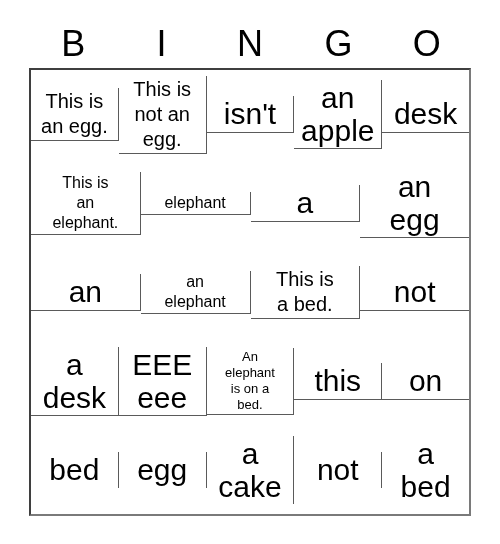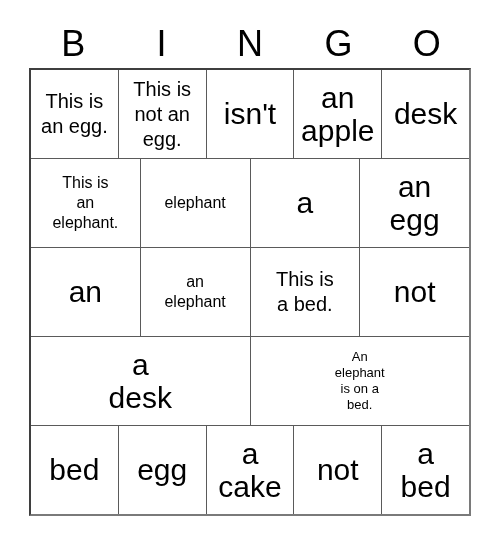--- a/index.html
+++ b/index.html
@@ -37,20 +37,21 @@
     border-left: 2px solid #3f3f3f;
     border-top: 2px solid #3f3f3f;
     border-right: 2px solid #7a7a7a;
     border-bottom: 2px solid #7a7a7a;
     background: #ffffff;
   }
   .grid-row {
     display: flex;
     width: 100%;
     height: 89px;
+    align-items: center;
   }
   .grid-row:last-child { height: 88px; }
   .cell {
     flex: 1 1 0;
     border-right: 1px solid #5a5a5a;
     border-bottom: 1px solid #5a5a5a;
     display: flex;
     align-items: center;
     justify-content: center;
     text-align: center;
@@ -142,25 +143,35 @@
       <div class="cell size-xl">
           <span class="cell-text">not</span>
         </div>
     </div>
 
     <div class="grid-row">
       <div class="cell size-lg">
           <span class="cell-text">a
 desk</span>
         </div>
+      <div class="cell size-lg">
+          <span class="cell-text">EEE
+eee</span>
+        </div>
       <div class="cell size-xs">
           <span class="cell-text">An
 elephant
 is on a
 bed.</span>
+        </div>
+      <div class="cell size-xl">
+          <span class="cell-text">this</span>
+        </div>
+      <div class="cell size-xl">
+          <span class="cell-text">on</span>
         </div>
     </div>
 
     <div class="grid-row">
       <div class="cell size-xl">
           <span class="cell-text">bed</span>
         </div>
       <div class="cell size-xl">
           <span class="cell-text">egg</span>
         </div>

